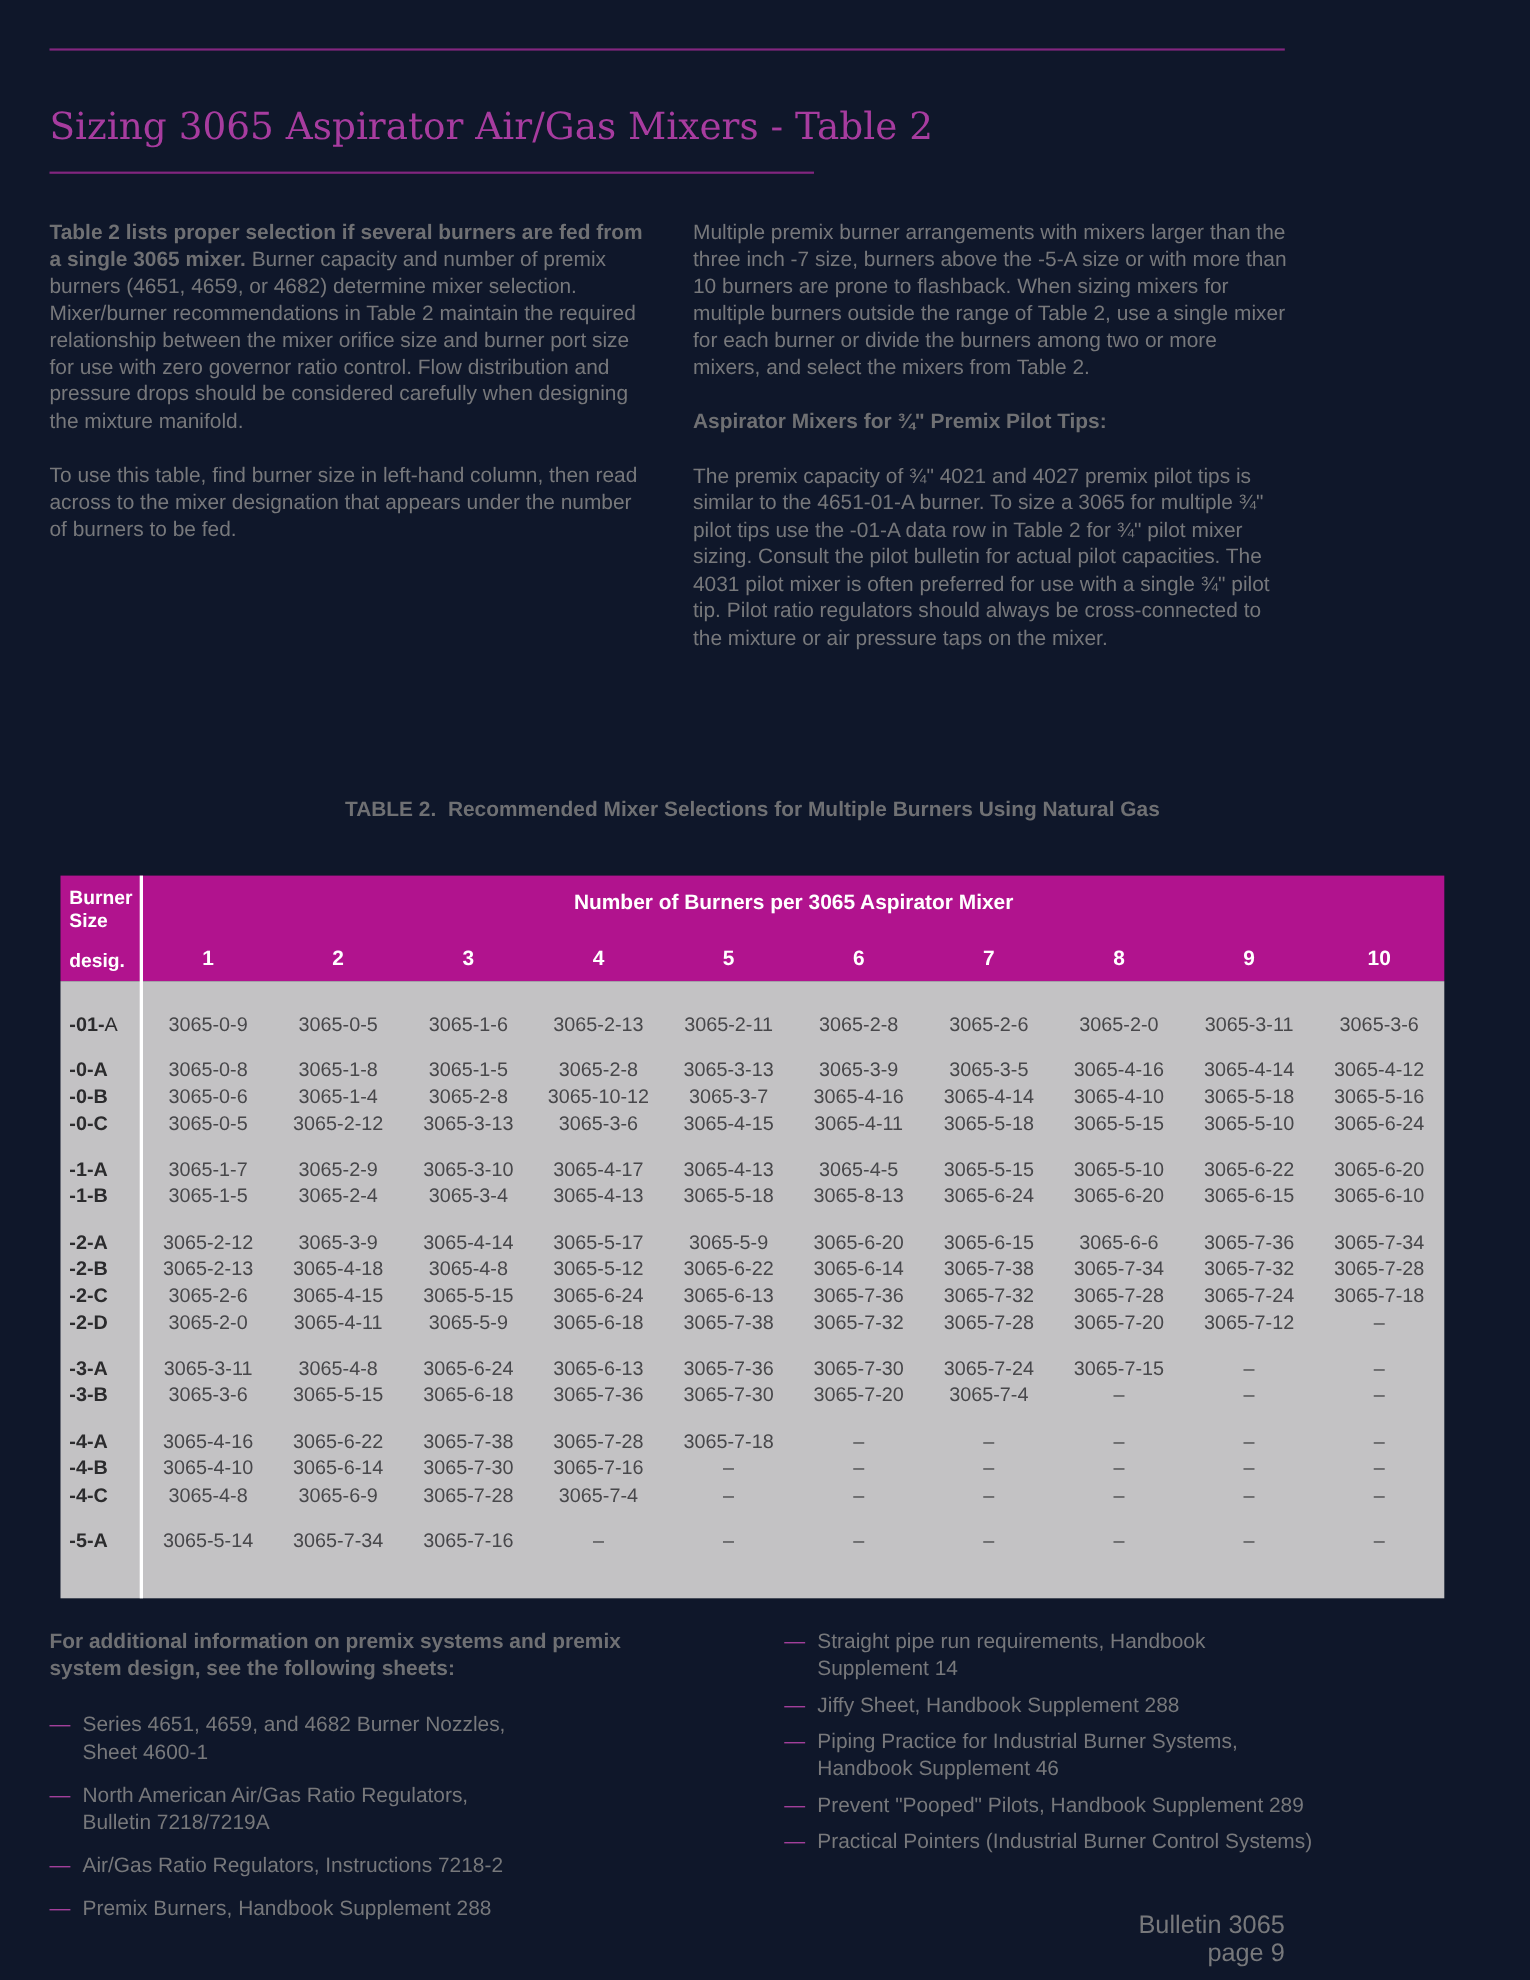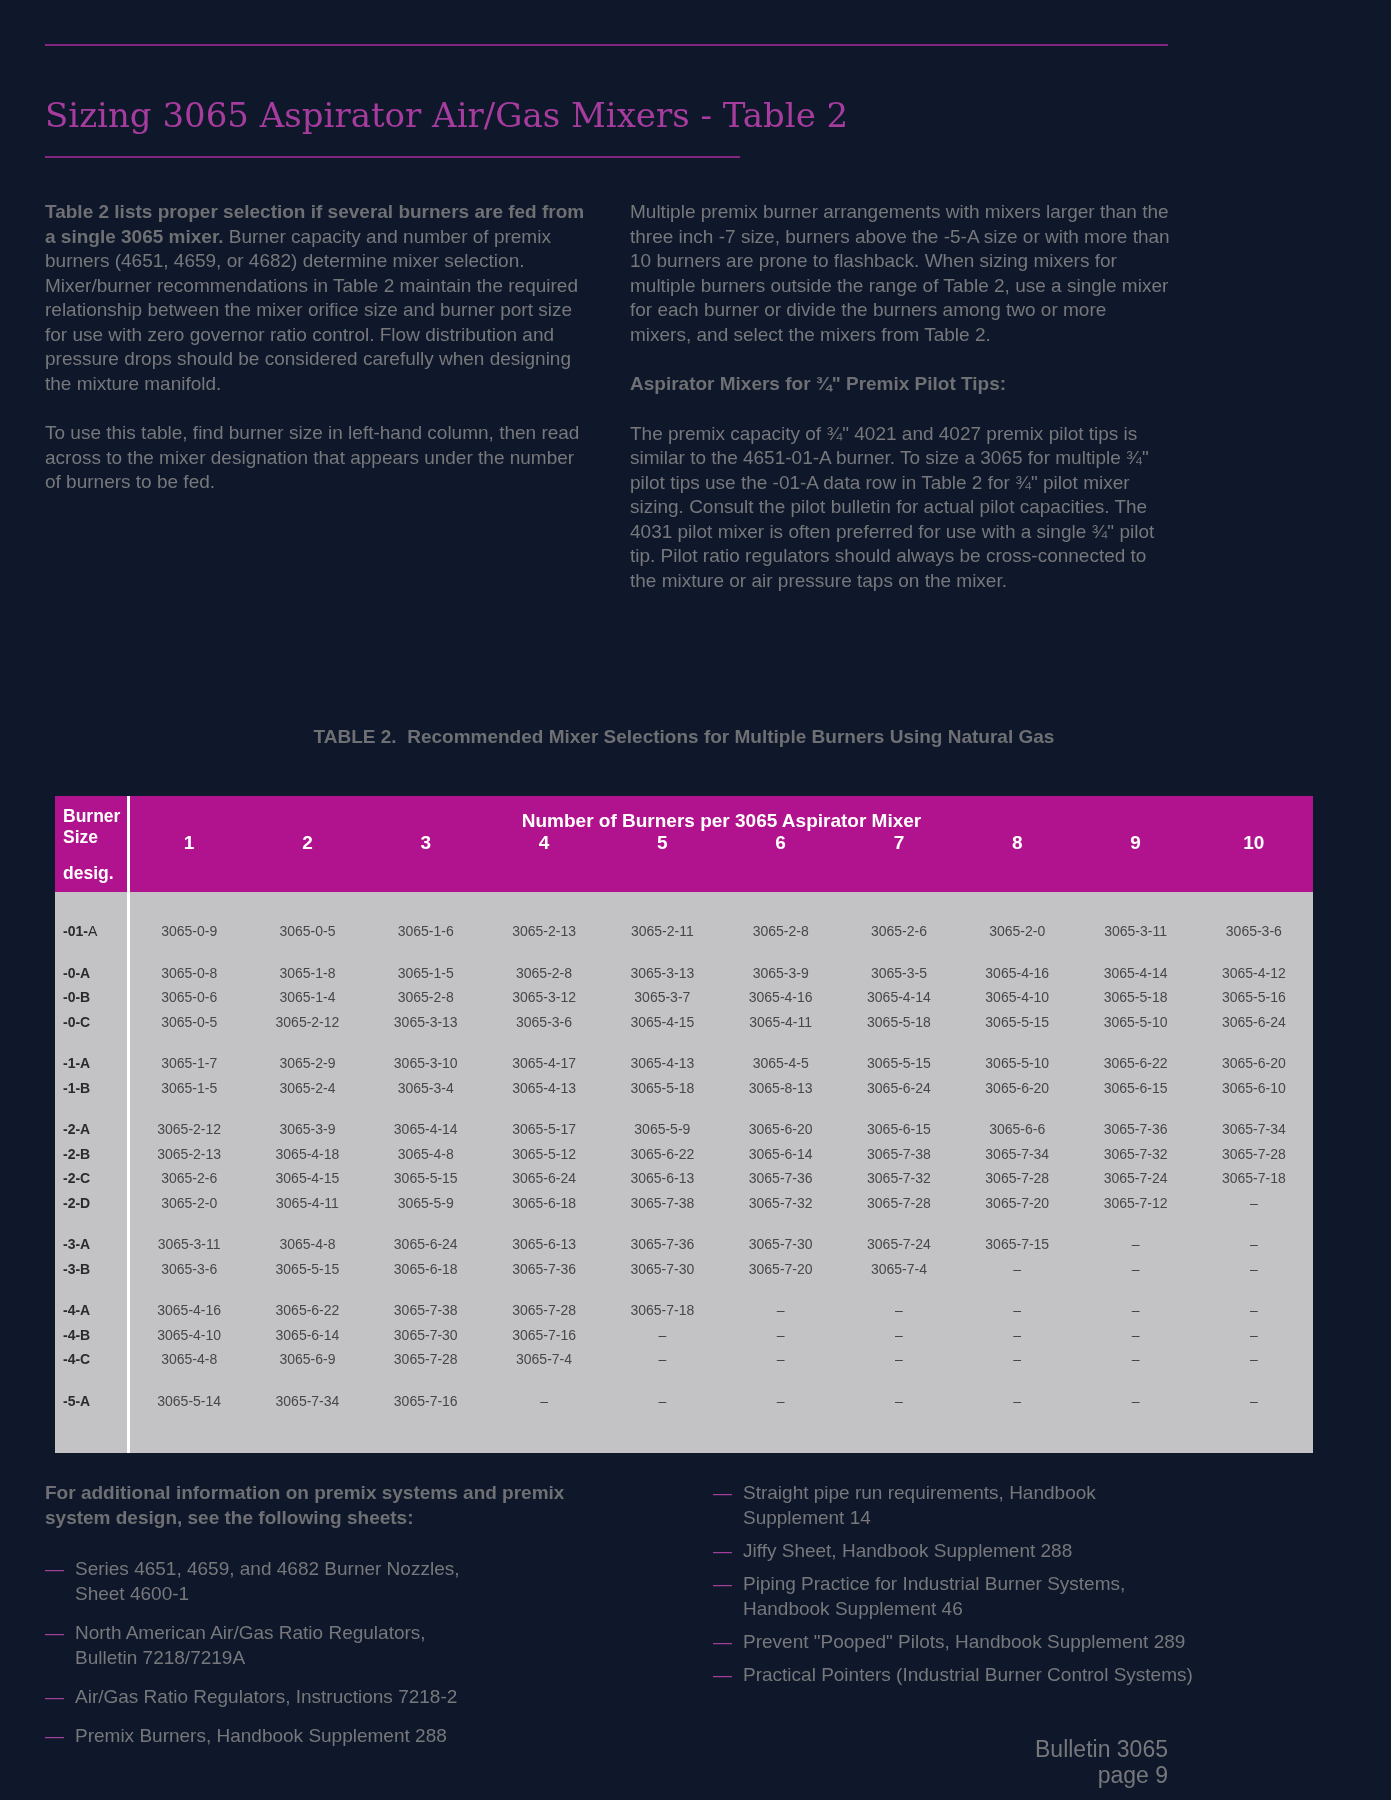--- a/index.html
+++ b/index.html
@@ -40,21 +40,21 @@
   .thead{
     display:grid;grid-template-columns:75px 1fr;
     background:#b1138e;color:#ffffff;height:96px;
   }
   .corner{
     display:flex;flex-direction:column;
     padding:10px 0 8px 8px;
     font-weight:bold;font-size:17.5px;line-height:21px;
   }
   .corner .line3{margin-top:auto;}
-  .head-right{display:flex;flex-direction:column;}
+  .head-right{display:flex;flex-direction:column;justify-content:space-between;}
   .span-label{
     text-align:center;padding-top:14px;
     font-weight:bold;font-size:19px;
   }
   .col-nums{
     display:grid;grid-template-columns:repeat(10,1fr);
     padding-bottom:9px;font-weight:bold;font-size:19px;
   }
   .col-num{text-align:center;}
   .tbody{
@@ -64,21 +64,21 @@
   }
   .v-sep{
     position:absolute;left:72px;top:-96px;bottom:0;width:3px;
     background:#ffffff;z-index:2;
   }
   .row-group{margin-top:17px;}
   .row-group:first-child{margin-top:0;}
   .trow{
     display:grid;grid-template-columns:75px repeat(10,1fr);
     height:24.5px;align-items:center;
-    font-size:14px;color:#47474a;
+    font-size:18px;color:#47474a;
   }
   .tlabel{padding-left:8px;color:#2b2b2d;font-weight:400;}
   .tlabel b{font-weight:bold;}
   .tcell{text-align:center;}
   .footer-left{
     position:absolute;left:45px;top:1480px;width:570px;
     color:#77787b;font-size:19px;line-height:25px;
   }
   .footer-left .heading{font-weight:bold;color:#6f7073;margin:0 0 26px 0;}
   .footer-right{
@@ -174,21 +174,21 @@
             <div class="tcell">3065-3-5</div>
             <div class="tcell">3065-4-16</div>
             <div class="tcell">3065-4-14</div>
             <div class="tcell">3065-4-12</div>
           </div>
           <div class="trow">
             <div class="tlabel"><b>-0-B</b></div>
             <div class="tcell">3065-0-6</div>
             <div class="tcell">3065-1-4</div>
             <div class="tcell">3065-2-8</div>
-            <div class="tcell">3065-3-12</div>
+            <div class="tcell">3065-10-12</div>
             <div class="tcell">3065-3-7</div>
             <div class="tcell">3065-4-16</div>
             <div class="tcell">3065-4-14</div>
             <div class="tcell">3065-4-10</div>
             <div class="tcell">3065-5-18</div>
             <div class="tcell">3065-5-16</div>
           </div>
           <div class="trow">
             <div class="tlabel"><b>-0-C</b></div>
             <div class="tcell">3065-0-5</div>

